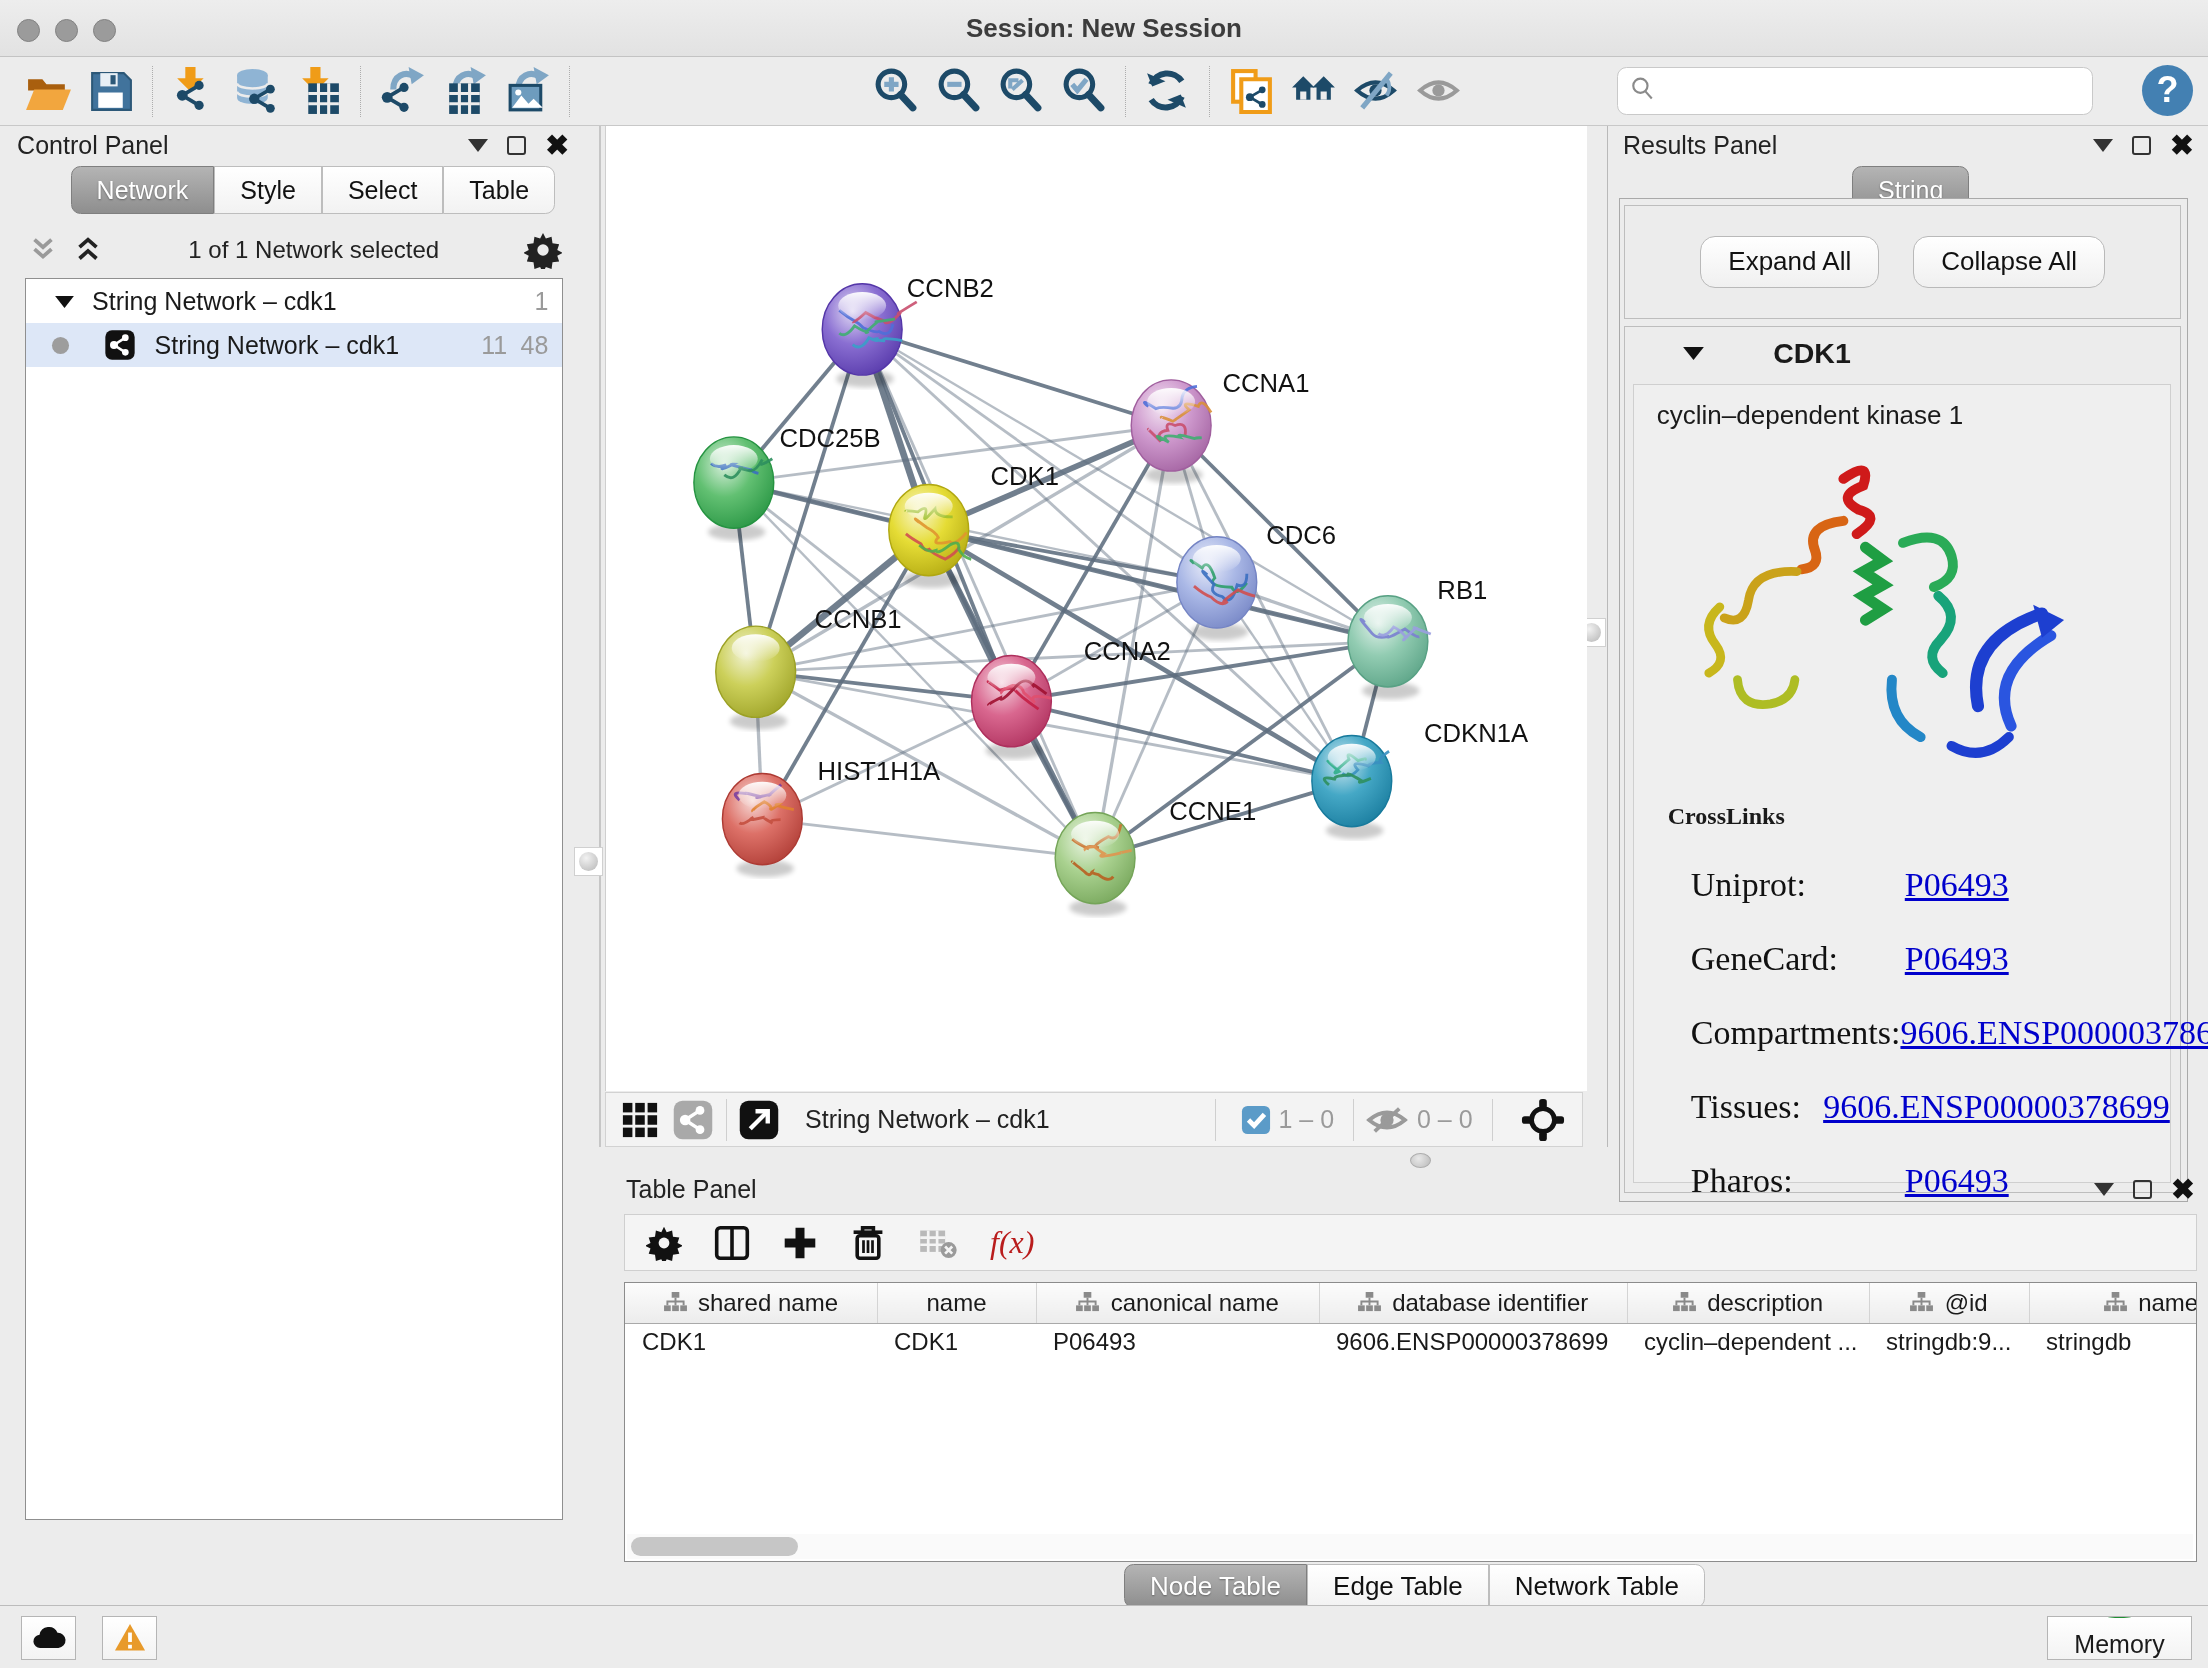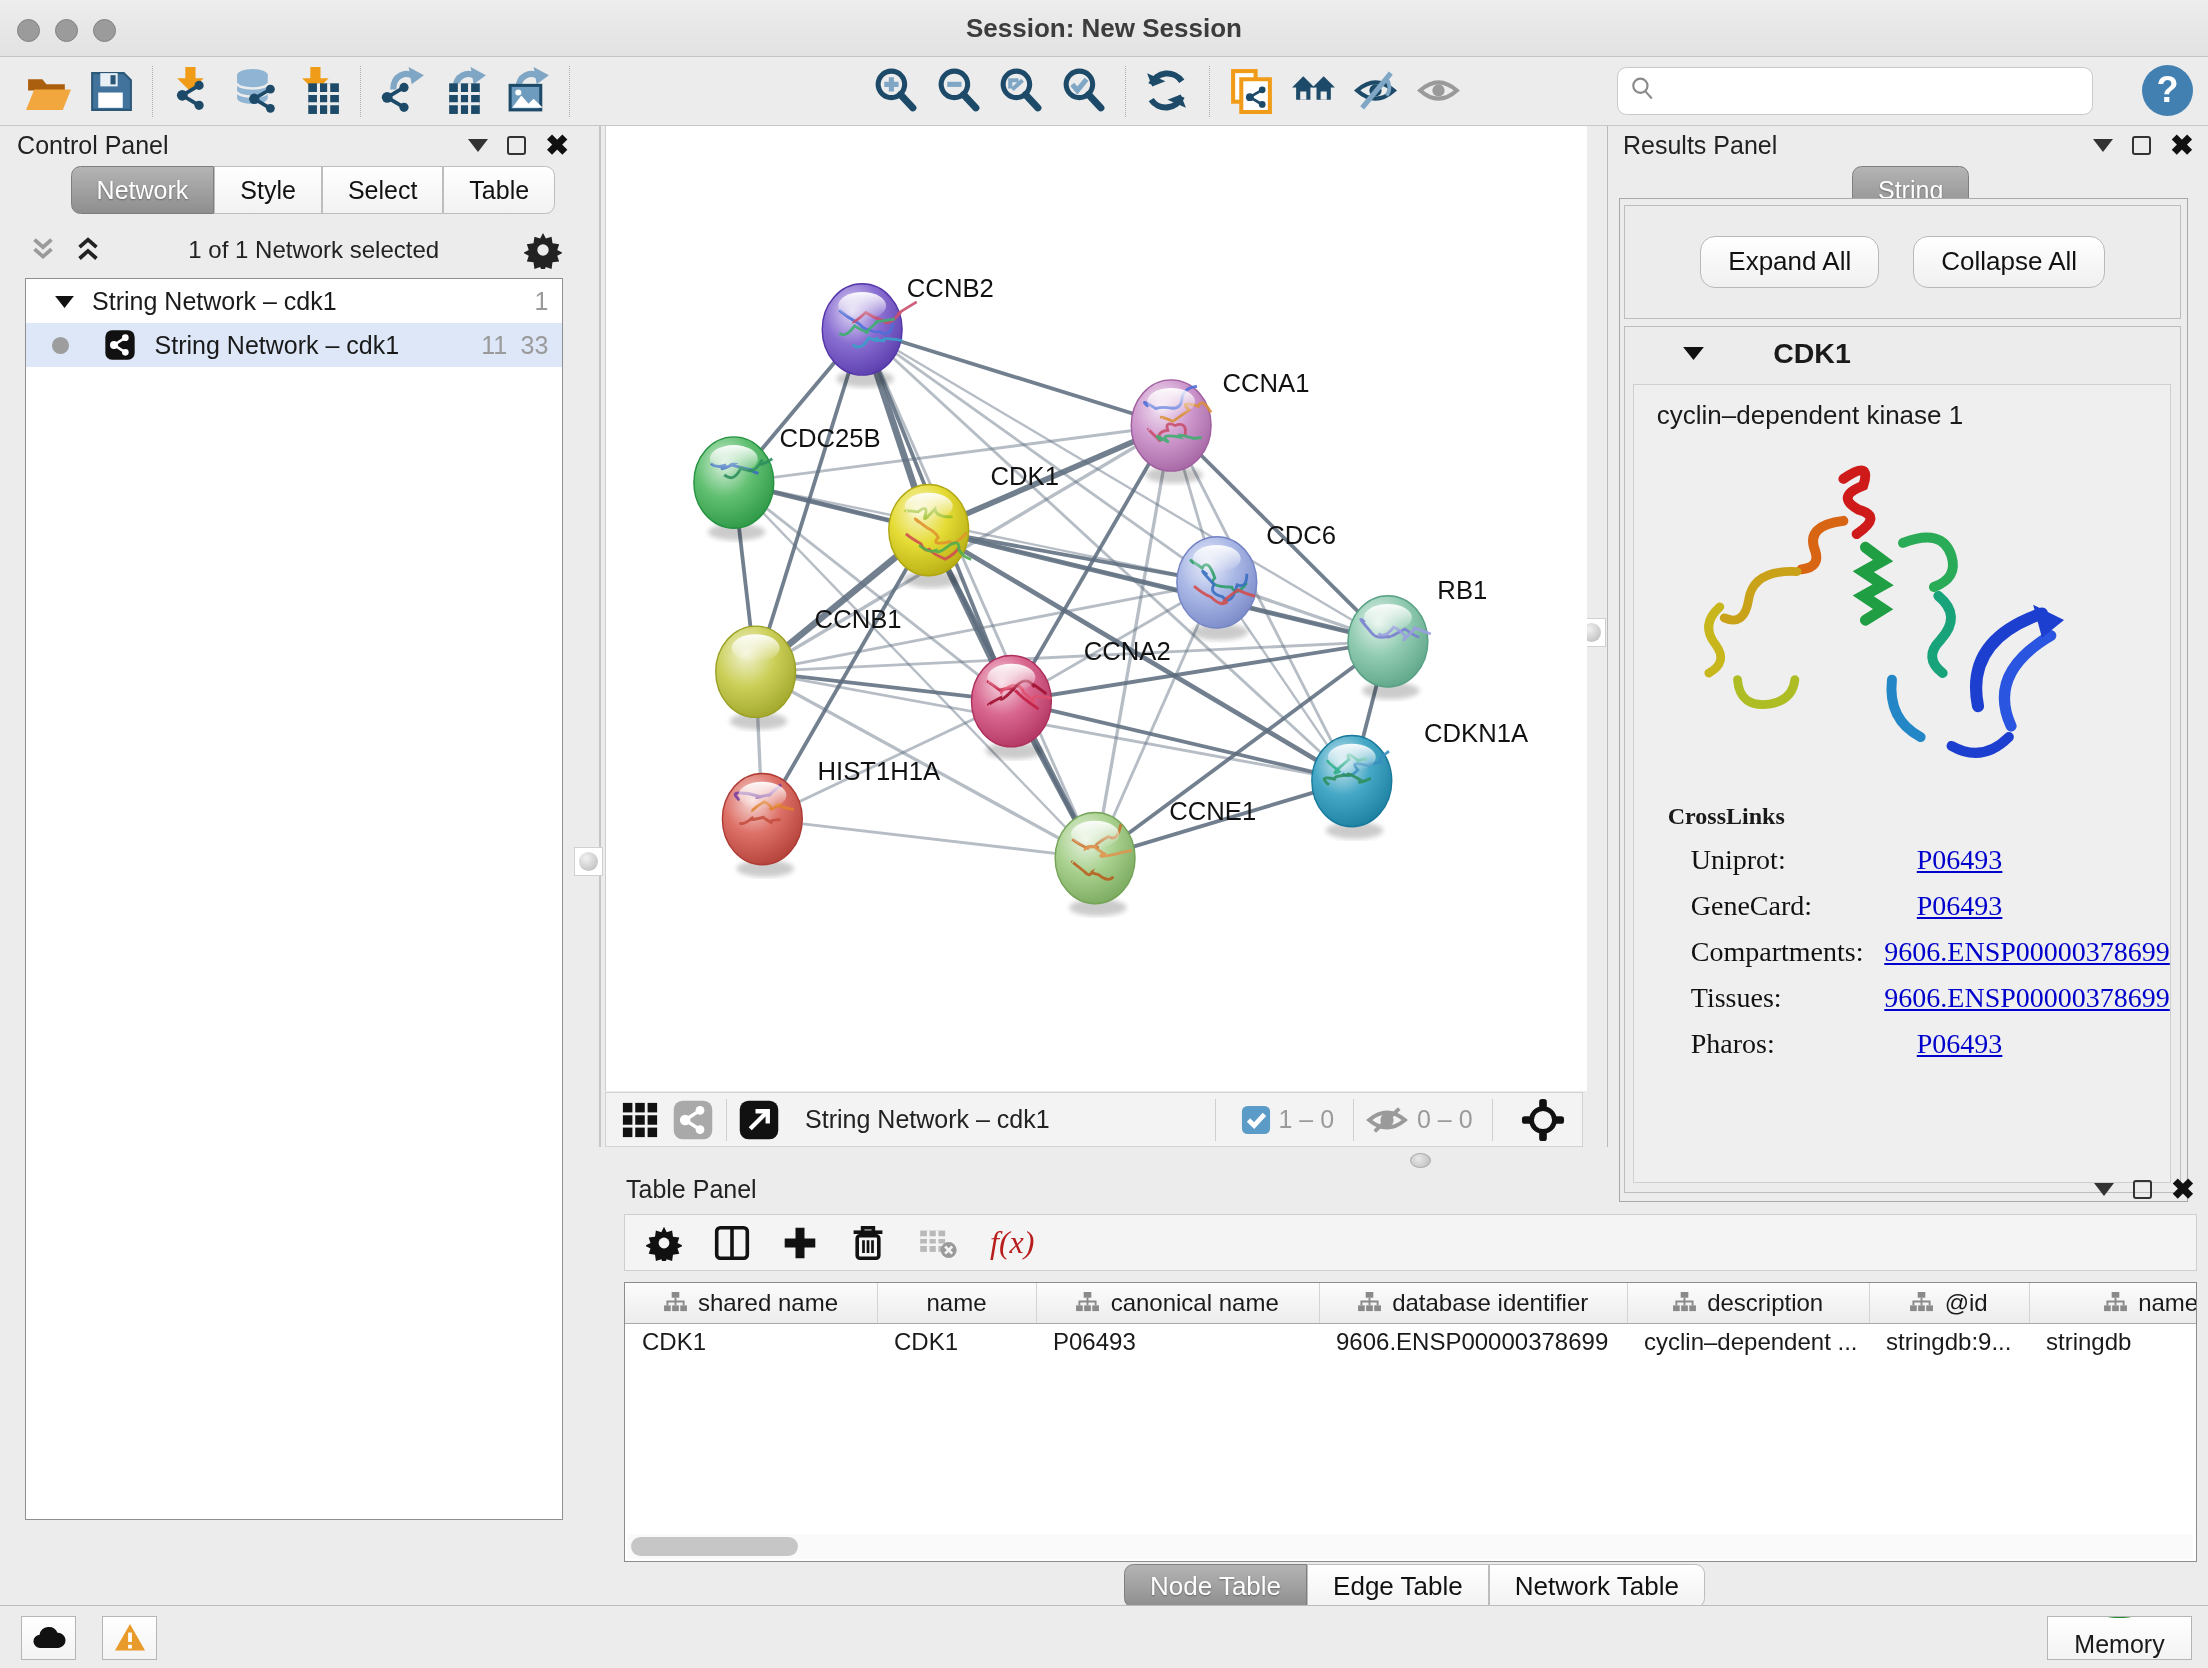--- a/index.html
+++ b/index.html
@@ -79,21 +79,21 @@
     display:flex; align-items:center; justify-content:center; gap:34px; }
   .rp-btn { background:linear-gradient(#ffffff,#f0f0f0); border:1px solid #b9b9b9; border-radius:15px;
     font-size:26px; padding:9.5px 27px; color:#111; }
   .rp-protein { position:absolute; left:3.8px; top:127px; width:557px; height:867px; border:1.9px solid #bdbdbd; }
   .rp-prot-head { height:53px; display:flex; align-items:center; padding-left:57px; gap:68px; }
   .rp-prot-head .pname { font-size:28.5px; font-weight:bold; }
   .rp-inner { position:absolute; left:7.6px; top:57px; width:538px; height:799px; border:1px solid #cfcfcf; background:#efefef; }
   .rp-desc { font-size:26px; padding:15px 0 0 23px; }
   .crosslinks { font-family:"Liberation Serif", serif; position:absolute; left:0px; top:418px; width:100%; }
   .crosslinks h3 { font-size:24px; padding-left:34px; }
-  .cl-row { display:flex; font-size:28px; margin-top:14px; padding-left:57px;gap:12px; }
+  .cl-row { display:flex; font-size:34px; margin-top:36px; padding-left:57px; }
   .cl-row .lbl { width:214px; color:#111; }
   .cl-row a { color:#0000cc; text-decoration:underline; }
 
   
   .table-panel { position:absolute; left:605px; top:1172px; width:1604px; height:434px; }
   .tp-header { position:absolute; left:21px; top:1.9px; width:1569px; height:32px; }
   .tp-toolbar { position:absolute; left:19px; top:42px; width:1573px; height:57px; background:#f4f4f4;
     border:1px solid #cfcfcf; display:flex; align-items:center; gap:32px; padding-left:21px; }
   .tp-table { position:absolute; left:19px; top:110px; width:1573px; height:280px; background:#fff; border:1.9px solid #8c8c8c; overflow:hidden; }
   table { border-collapse:collapse; table-layout:fixed; width:1712px; font-size:24px; }
@@ -373,21 +373,21 @@
               <g fill="#fff">
                 <circle cx="32" cy="13" r="5"></circle>
                 <circle cx="32" cy="35" r="5"></circle>
                 <circle cx="15" cy="24" r="6"></circle>
               </g>
               <path d="M15 24L32 13M15 24l17 11" stroke="#fff" stroke-width="4"></path>
             </svg>
         </span>
         <span>String Network – cdk1</span>
         <span class="cnt" style="margin-left:auto">11</span>
-        <span class="cnt" style="margin-left:0">33</span>
+        <span class="cnt" style="margin-left:0">48</span>
       </div>
     </div>
   </div>
 
   <div class="vline" style="left:599px; top:126px; height:1021px;"></div>
   <div class="v-handle" style="left:574px; top:847px;">
       <span class="knob"></span>
     </div>
   <div class="v-handle" style="left:1577px; top:618px;">
       <span class="knob"></span>

